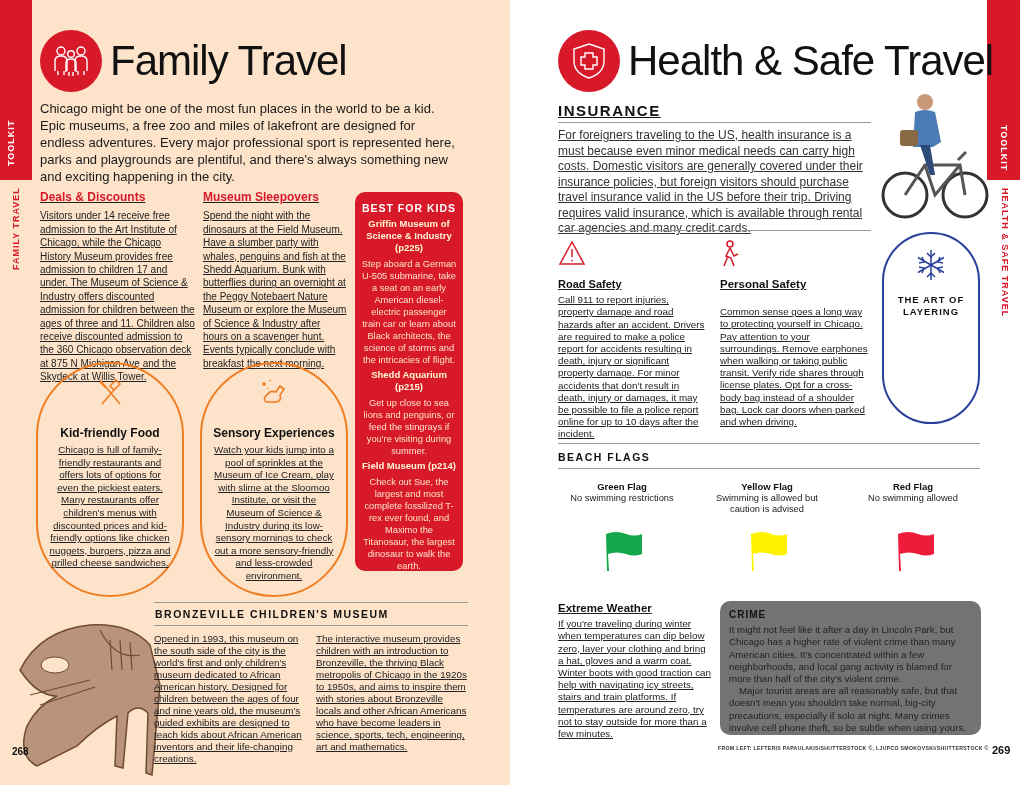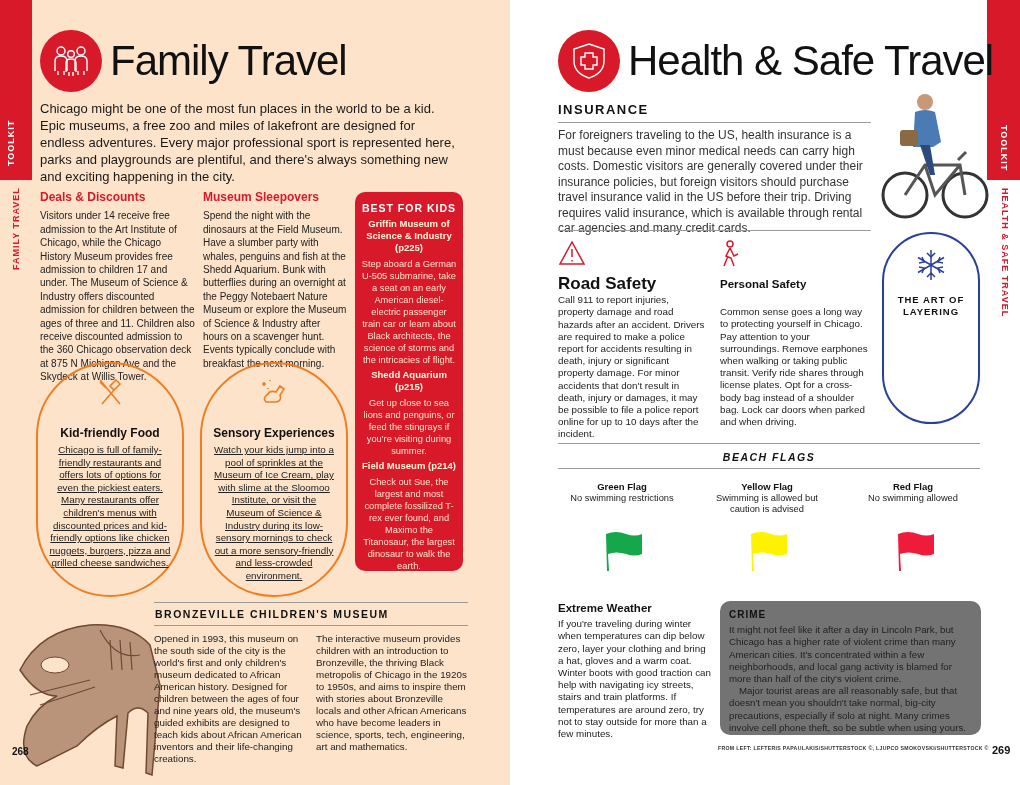--- a/index.html
+++ b/index.html
@@ -17,21 +17,21 @@
   .left-page .side-label { position: absolute; left: 11px; top: 270px; transform: rotate(-90deg); transform-origin: left top; color: #d7192a; font-weight: bold; font-size: 9px; letter-spacing: 1px; white-space: nowrap; }
   .right-page .side-tab { right: 0; top: 0; height: 180px; width: 33px; }
   .right-page .side-tab .vt { color: #fff; left: 22px; top: 125px; transform: rotate(90deg); transform-origin: left top; }
 
   .title-row { position: absolute; display: flex; align-items: center; }
   .title-icon { width: 62px; height: 62px; border-radius: 50%; background: #d7192a; display: flex; align-items: center; justify-content: center; }
   .title-text { font-size: 42px; font-weight: normal; letter-spacing: -1px; margin-left: 8px; color: #111; }
 
   .intro { position: absolute; left: 40px; top: 100px; width: 420px; font-size: 13px; line-height: 17px; color: #1a1a1a; }
 
-  .col { position: absolute; font-size: 10px; line-height: 13.4px; color: #222; }
+  .col { position: absolute; font-size: 10px; line-height: 13.4px; color: #222; text-decoration: underline; }
   .red-head { color: #d7192a; font-weight: bold; font-size: 12px; margin-bottom: 5px; }
 
   .kids-box { position: absolute; left: 355px; top: 192px; width: 108px; height: 379px; background: #d7192a; border-radius: 10px; color: #fff; text-align: center; padding: 10px 6px; font-size: 9.3px; line-height: 12px; }
   .kids-box .bh { font-weight: bold; font-size: 10.5px; letter-spacing: 1px; margin-bottom: 4px; }
   .kids-box .kh { font-weight: bold; font-size: 9.5px; margin: 3px 0 4px; color: #fff7d6; }
   .kids-box p { color: #fde3ca; margin-bottom: 3px; }
 
   .pill { position: absolute; top: 362px; width: 148px; height: 235px; border: 2px solid #ef7d22; border-radius: 74px; text-align: center; padding: 12px 10px 0; }
   .pill .ph { font-weight: bold; font-size: 12px; margin: 14px 0 4px; color: #111; }
   .pill .pb { font-size: 9.8px; line-height: 12.6px; color: #222; text-decoration: underline; }
@@ -149,21 +149,21 @@
 <div class="title-row" style="left:558px; top:30px;">
   <div class="title-icon">
     <svg width="38" height="40" viewBox="0 0 38 40" fill="none" stroke="#fff" stroke-width="1.4">
       <path d="M19 3 L34 8 V20 q0 12 -15 17 q-15 -5 -15 -17 V8 Z"></path>
       <path d="M15 12 h8 v4 h4 v8 h-4 v4 h-8 v-4 h-4 v-8 h4 z"></path>
     </svg>
   </div>
   <div class="title-text">Health &amp; Safe Travel</div>
 </div>
 
-<div class="sec-head" style="left:558px; top:102px; font-size:13px;">INSURANCE</div>
+<div class="sec-head" style="left:558px; top:102px; font-size:15px;text-decoration:underline;">INSURANCE</div>
 <div class="hr" style="left:558px; top:122px; width:313px;"></div>
 <div class="col" style="left:558px; top:128px; width:315px; font-size:12px; line-height:15.5px; color:#333;">For foreigners traveling to the US, health insurance is a must because even minor medical needs can carry high costs. Domestic visitors are generally covered under their insurance policies, but foreign visitors should purchase travel insurance valid in the US before their trip. Driving requires valid insurance, which is available through rental car agencies and many credit cards.</div>
 <div class="hr" style="left:558px; top:230px; width:313px;"></div>
 
 <div class="bike">
   <svg width="110" height="135" viewBox="0 0 110 135">
     <circle cx="25" cy="105" r="22" fill="none" stroke="#333" stroke-width="3"></circle>
     <circle cx="85" cy="105" r="22" fill="none" stroke="#333" stroke-width="3"></circle>
     <path d="M25 105 L45 75 L80 75 L85 105 M45 75 L55 105 L80 75 M78 70 l8 -8" stroke="#555" stroke-width="3" fill="none"></path>
     <circle cx="45" cy="12" r="8" fill="#c89878"></circle>
@@ -173,21 +173,21 @@
   </svg>
 </div>
 
 <div style="position:absolute; left:558px; top:240px;">
   <svg width="28" height="26" viewBox="0 0 28 26" fill="none" stroke="#d7192a" stroke-width="1.5">
     <path d="M14 2 L26 24 H2 Z"></path>
       <path d="M14 9 v8 M14 20 v1.5"></path>
   </svg>
 </div>
 <div class="col" style="left:558px; top:278px; width:148px; font-size:9.8px; line-height:12.2px;">
-  <div style="font-weight:bold; font-size:17px; margin-bottom:4px; color:#111;">Road Safety</div>
+  <div style="font-weight:bold; font-size:11px; margin-bottom:4px; color:#111;">Road Safety</div>
   <div>Call 911 to report injuries, property damage and road hazards after an accident. Drivers are required to make a police report for accidents resulting in death, injury or significant property damage. For minor accidents that don't result in death, injury or damages, it may be possible to file a police report online for up to 10 days after the incident.</div>
 </div>
 
 <div style="position:absolute; left:721px; top:240px;">
   <svg width="20" height="28" viewBox="0 0 20 28" fill="none" stroke="#d7192a" stroke-width="1.5">
     <circle cx="9" cy="4" r="3"></circle>
       <path d="M9 8 l-4 8 l5 2 l3 8 M9 8 l4 8 l4 -2 M7 16 l-4 10"></path>
   </svg>
 </div>
 <div class="col" style="left:720px; top:278px; width:150px; font-size:9.8px; line-height:12.2px;">
@@ -199,21 +199,21 @@
   <span>
     <svg width="34" height="34" viewBox="0 0 34 34" fill="none" stroke="#2a3f99" stroke-width="1.5">
       <path d="M17 2 V32 M4 9.5 L30 24.5 M4 24.5 L30 9.5"></path>
       <path d="M13 5 l4 4 l4 -4 M13 29 l4 -4 l4 4 M5 15 l5 -1 l-2 -5 M29 19 l-5 1 l2 5 M5 19 l5 1 l-2 5 M29 15 l-5 -1 l2 -5"></path>
     </svg>
   </span>
   <div class="lh">THE ART OF LAYERING</div>
 </div>
 
 <div class="hr" style="left:558px; top:443px; width:422px;"></div>
-<div class="sec-head" style="left:558px; top:451px; width:422px; text-align:center;font-style:italic;">BEACH FLAGS</div>
+<div class="sec-head" style="left:558px; top:451px; width:422px; ">BEACH FLAGS</div>
 <div class="hr" style="left:558px; top:468px; width:422px;"></div>
 
 <div class="flag-col" style="left:567px; top:481px;">
   <div class="fh">Green Flag</div>
   <div>No swimming restrictions</div>
 </div>
 <div class="flag-col" style="left:712px; top:481px;">
   <div class="fh">Yellow Flag</div>
   <div>Swimming is allowed but caution is advised</div>
 </div>

